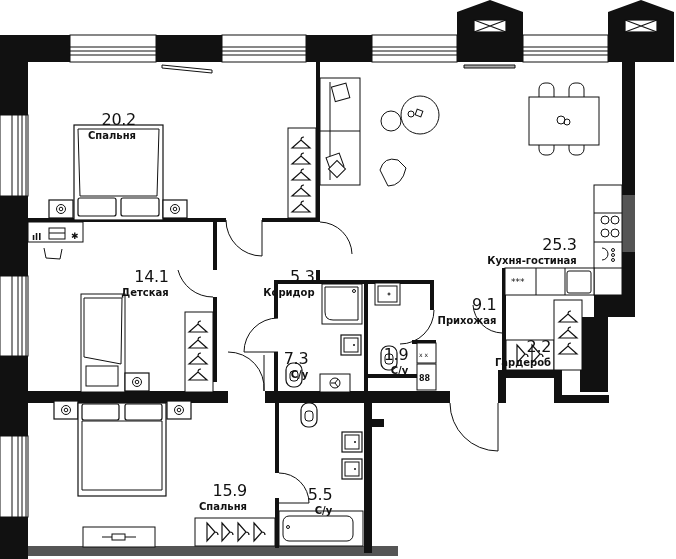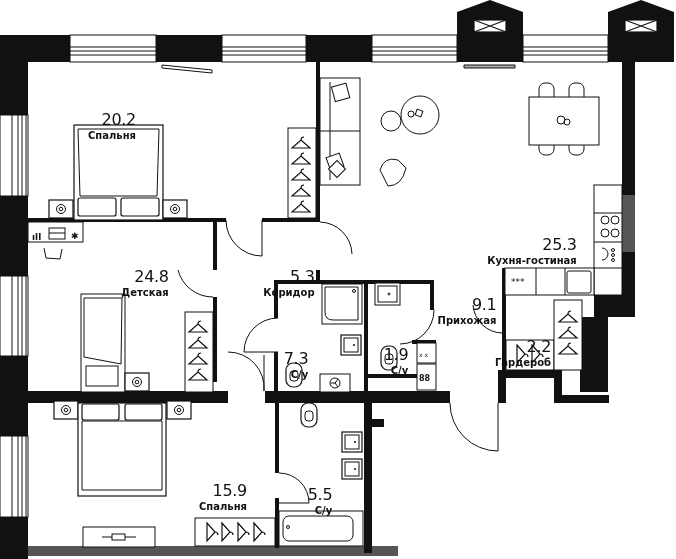--- a/index.html
+++ b/index.html
@@ -308,21 +308,21 @@
 
 <div class="room-label" style="left:112px;top:75px;">
   <span class="room-area">20.2</span>
   <span class="room-name">Спальня</span>
 </div>
 <div class="room-label" style="left:532px;top:200px;">
   <span class="room-area">25.3</span>
   <span class="room-name">Кухня-гостиная</span>
 </div>
 <div class="room-label" style="left:145px;top:232px;">
-  <span class="room-area">24.8</span>
+  <span class="room-area">14.1</span>
   <span class="room-name">Детская</span>
 </div>
 <div class="room-label" style="left:289px;top:232px;">
   <span class="room-area">5.3</span>
   <span class="room-name">Коридор</span>
 </div>
 <div class="room-label" style="left:467px;top:260px;">
   <span class="room-area">9.1</span>
   <span class="room-name">Прихожая</span>
 </div>

